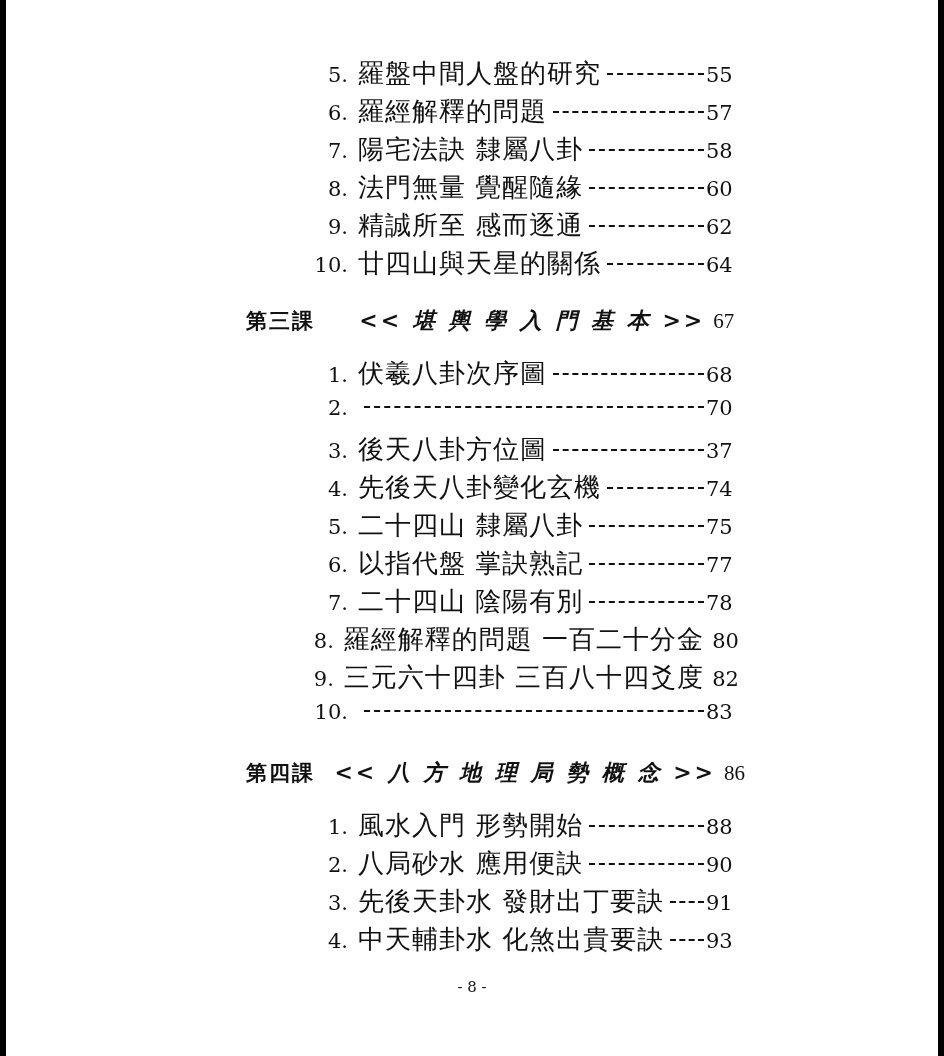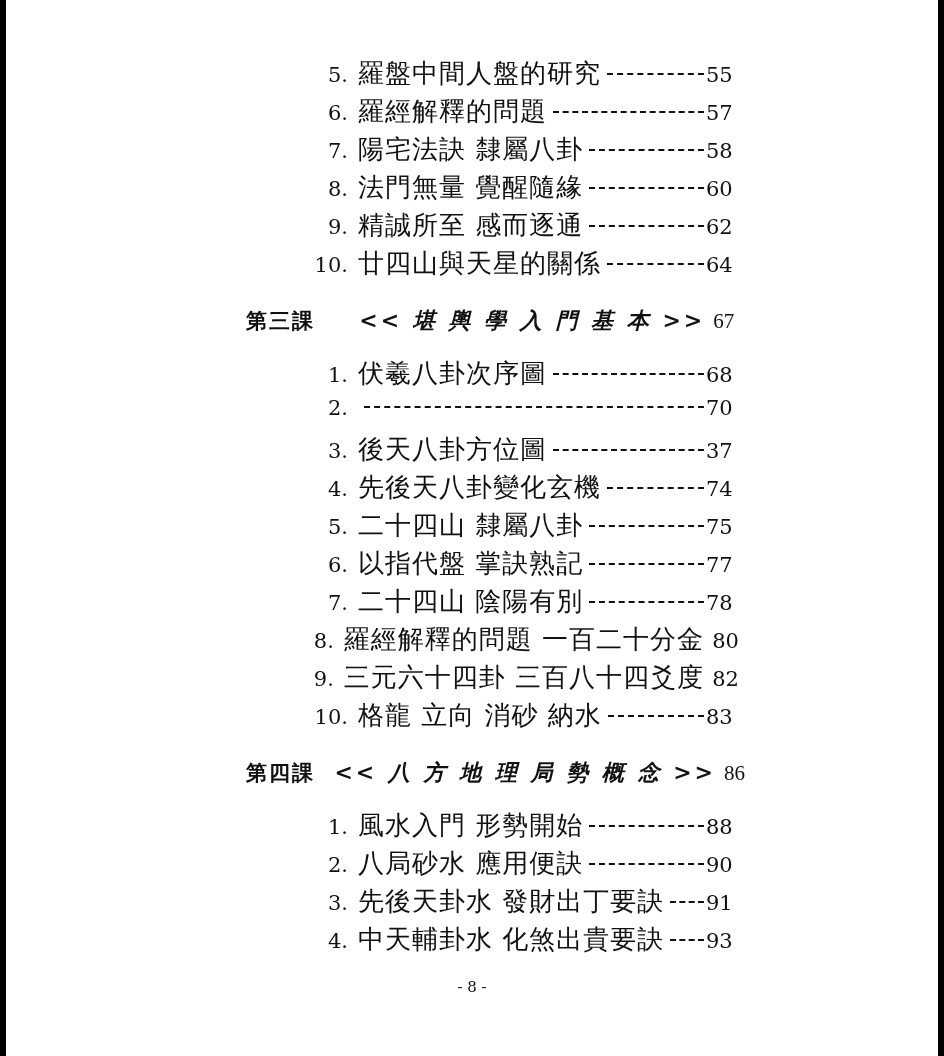--- a/index.html
+++ b/index.html
@@ -247,21 +247,20 @@
         <div class="row-inner">
           <span class="num">9.</span>
           <span class="title">三元六十四卦  三百八十四爻度</span>
           <span class="leader"></span>
           <span class="pageno">82</span>
         </div>
       </div>
       <div class="entry">
         <div class="row-inner">
           <span class="num">10.</span>
-          <span class="title">格龍  立向  消砂  納水</span>
           <span class="leader"></span>
           <span class="pageno">83</span>
         </div>
       </div>
       <div class="entry chapter">
         <div class="row-inner chapter-inner">
           <span class="num">第四課</span>
           <span class="title">&lt;&lt; 八 方 地 理 局 勢 概 念 &gt;&gt;</span>
           <span class="leader"></span>
           <span class="pageno">86</span>

